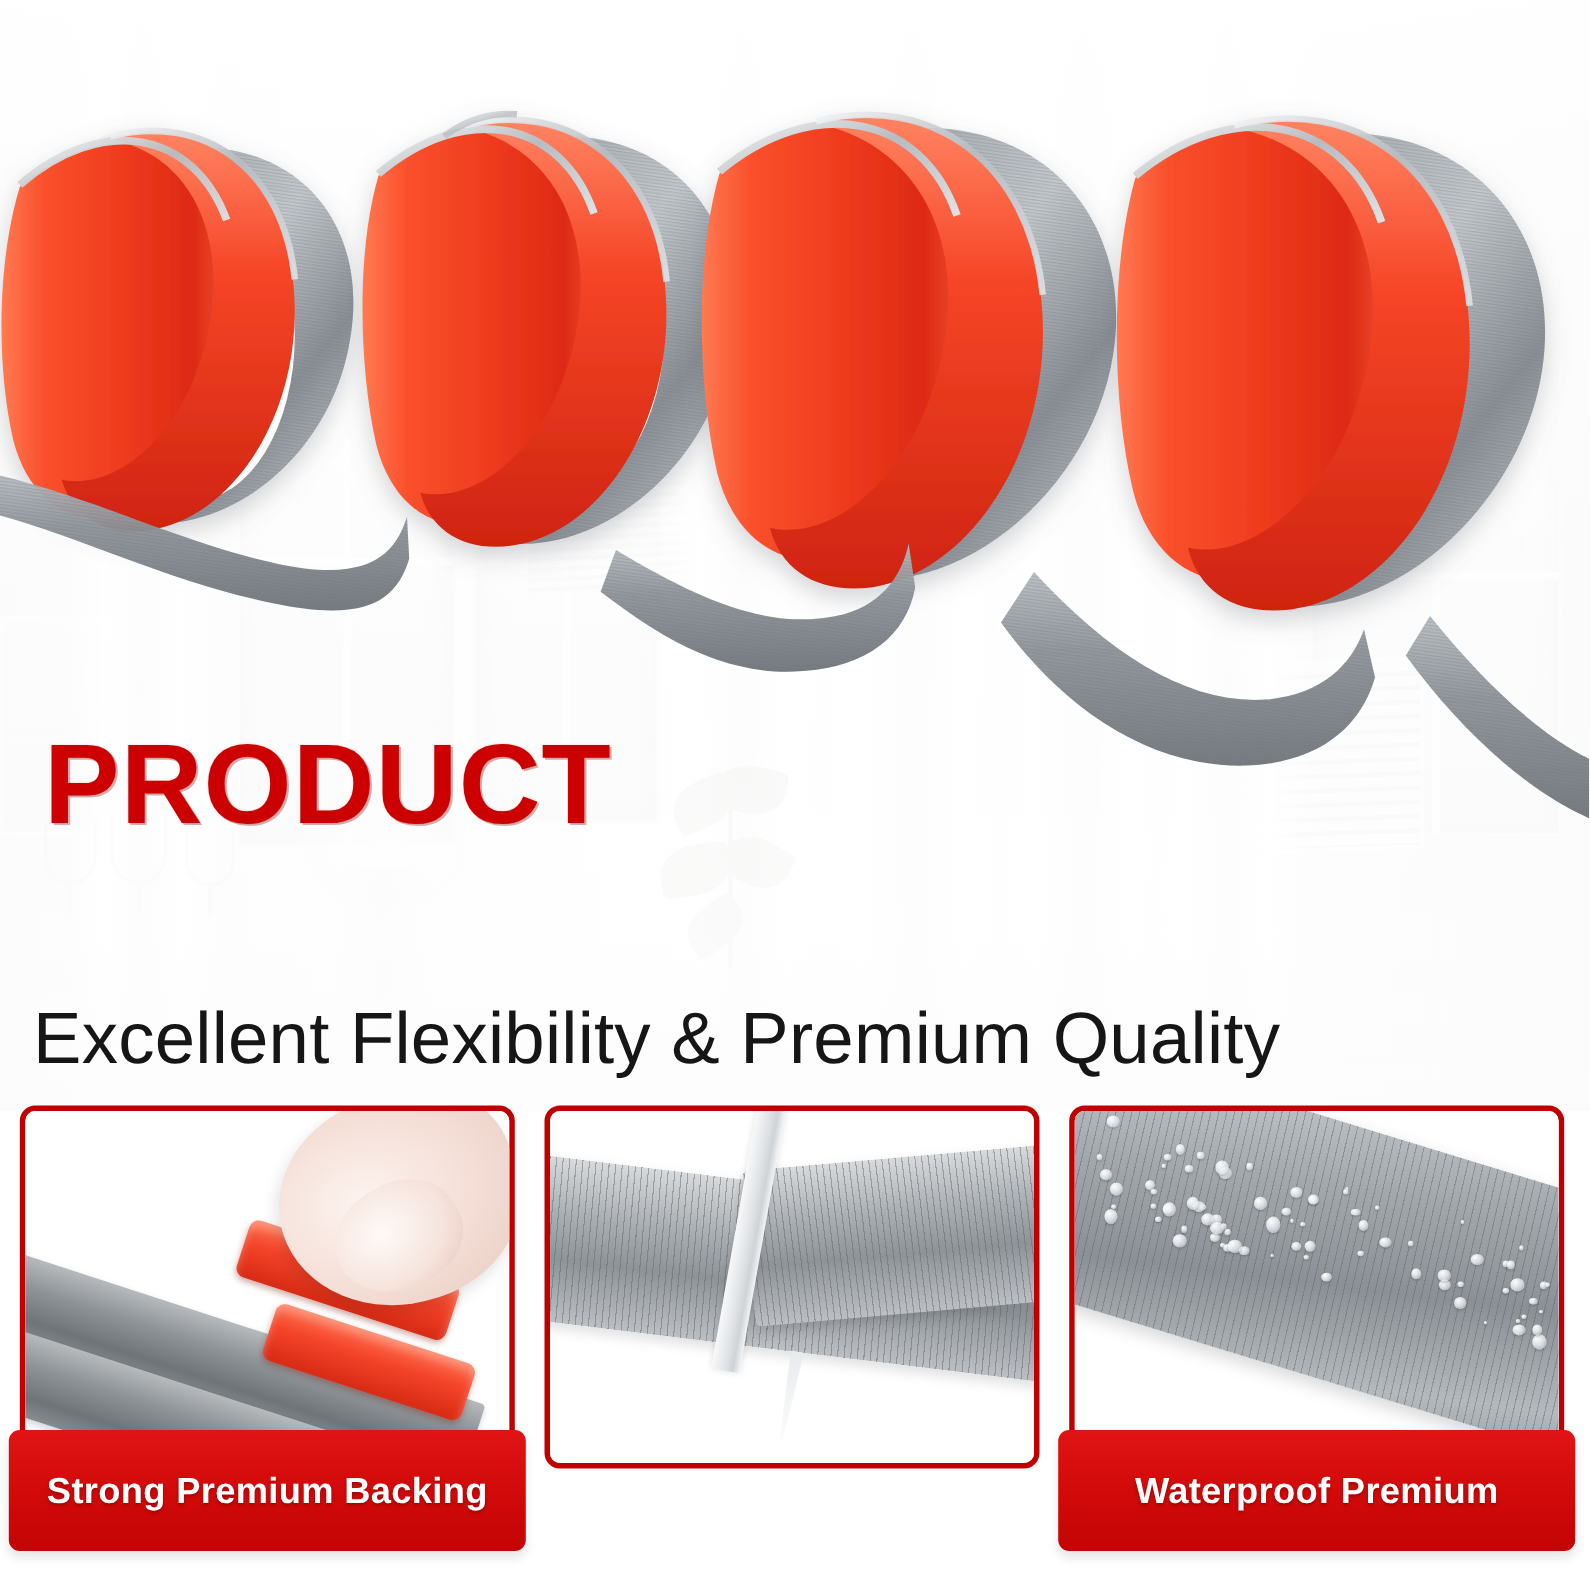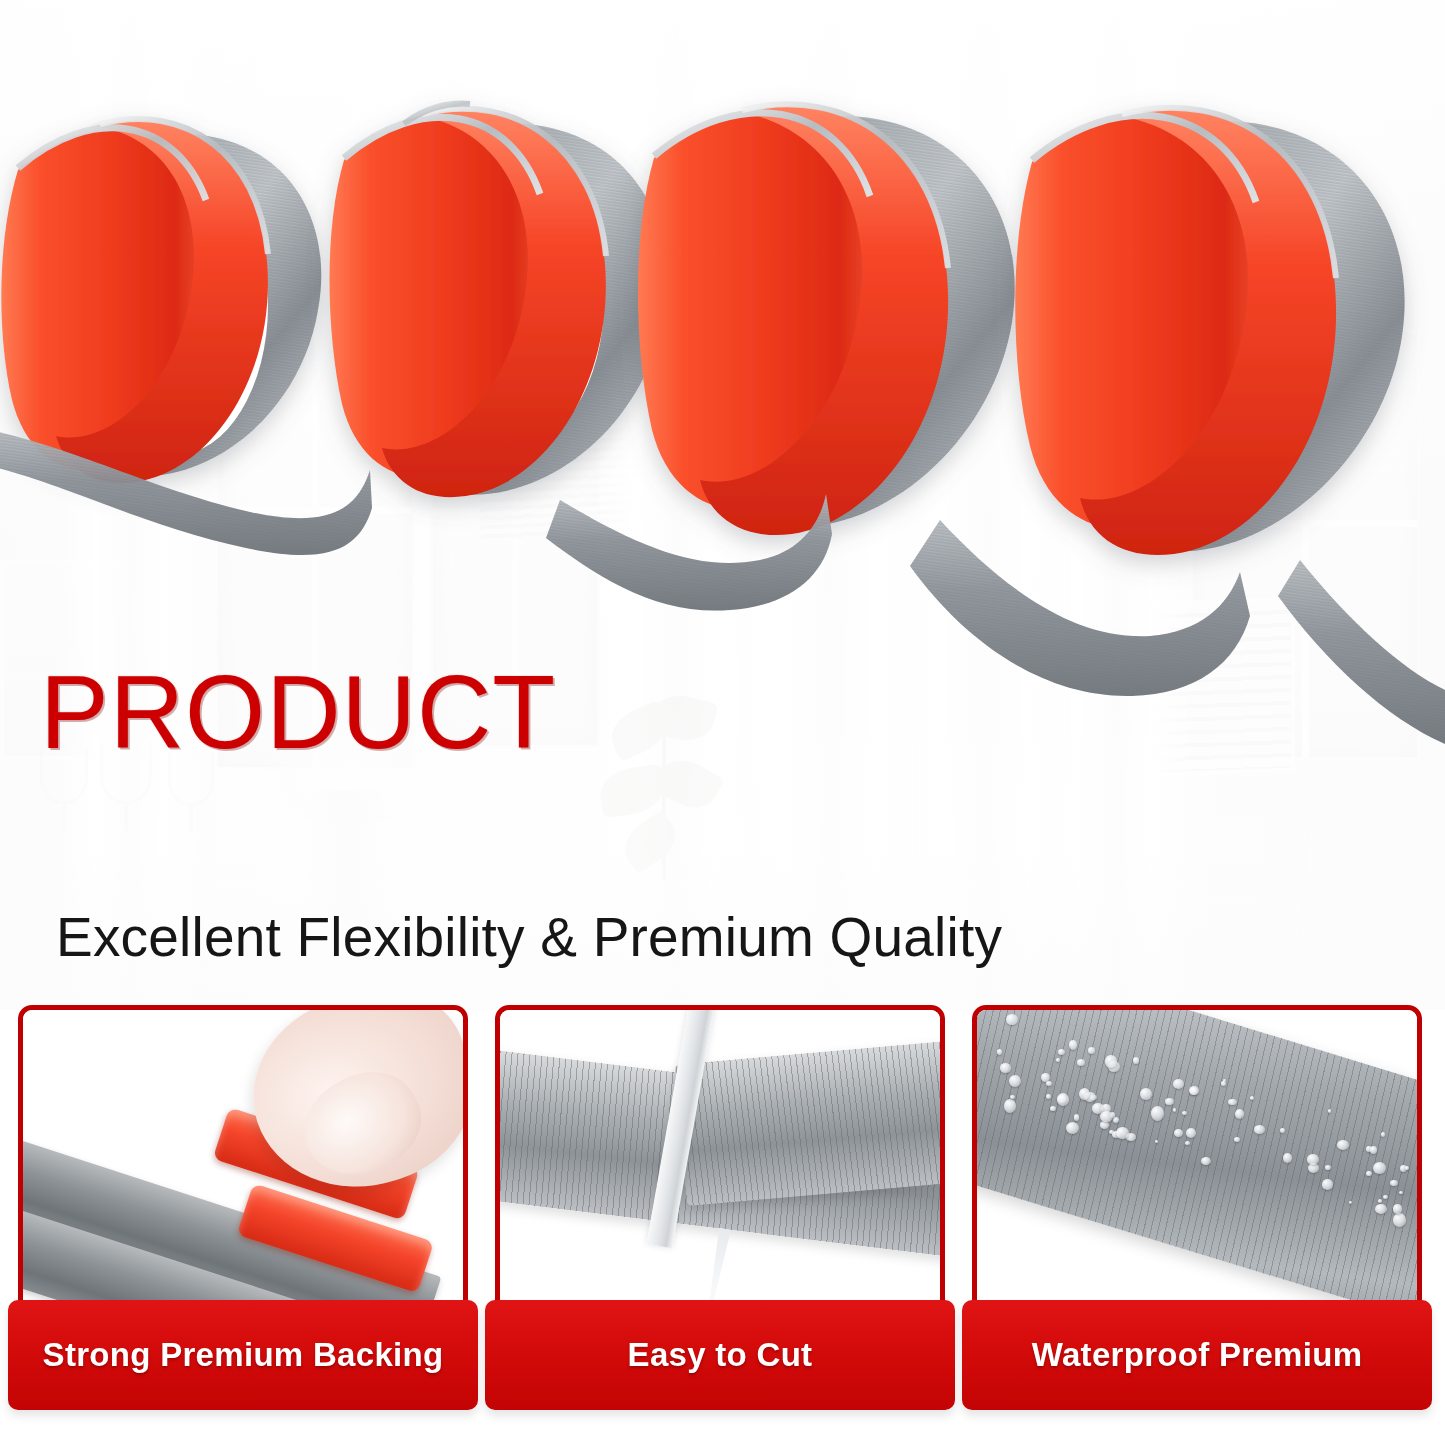--- a/index.html
+++ b/index.html
@@ -156,35 +156,35 @@
       rgba(255,255,255,.70) 55%,
       rgba(255,255,255,.82) 100%);
   }
 
   
   .hero { position:absolute; left:0; top:0; width:1445px; height:780px; }
 
   
   .headline {
     position:absolute; left:40px; top:663px;
-    font-weight:normal;
+    font-weight:bold;
     font-size:103px;
     line-height:.97;
     letter-spacing:1px;
     color:#CC0000;
     text-shadow:
        2px 2px 0 rgba(120,0,0,.30),
        0 0 2px rgba(180,0,0,.25);
     z-index:40;
   }
   .headline .l2 { display:block; }
 
   .subline {
-    position:absolute; left:56px; top:905px;
-    font-size:55px;
+    position:absolute; left:30px; top:905px;
+    font-size:66px;
     color:#161616;
     letter-spacing:.2px;
     white-space:nowrap;
     z-index:40;
   }
 
   
   .features {
     position:absolute; left:0; top:1000px; width:1445px; height:445px;
     z-index:30;
@@ -517,21 +517,20 @@
 
     <div class="feat f2">
       <div class="photo">
         <div class="art2">
           <div class="a2-strip"></div>
           <div class="a2-strip wave"></div>
           <div class="a2-blade"></div>
           <div class="a2-tip"></div>
         </div>
       </div>
-      <div class="caption">Easy to Cut</div>
     </div>
 
     <div class="feat f3">
       <div class="photo">
         <div class="art3">
           <div class="a3-strip"></div>
           <div id="drops">
               <span class="drop" style="left: 416.495px; top: 203.454px; width: 12.7016px; height: 13.2576px;"></span>
               <span class="drop" style="left: 91.759px; top: 29.5431px; width: 8.73278px; height: 10.1752px;"></span>
               <span class="drop" style="left: 132.258px; top: 120.004px; width: 4.79229px; height: 4.0907px;"></span>

